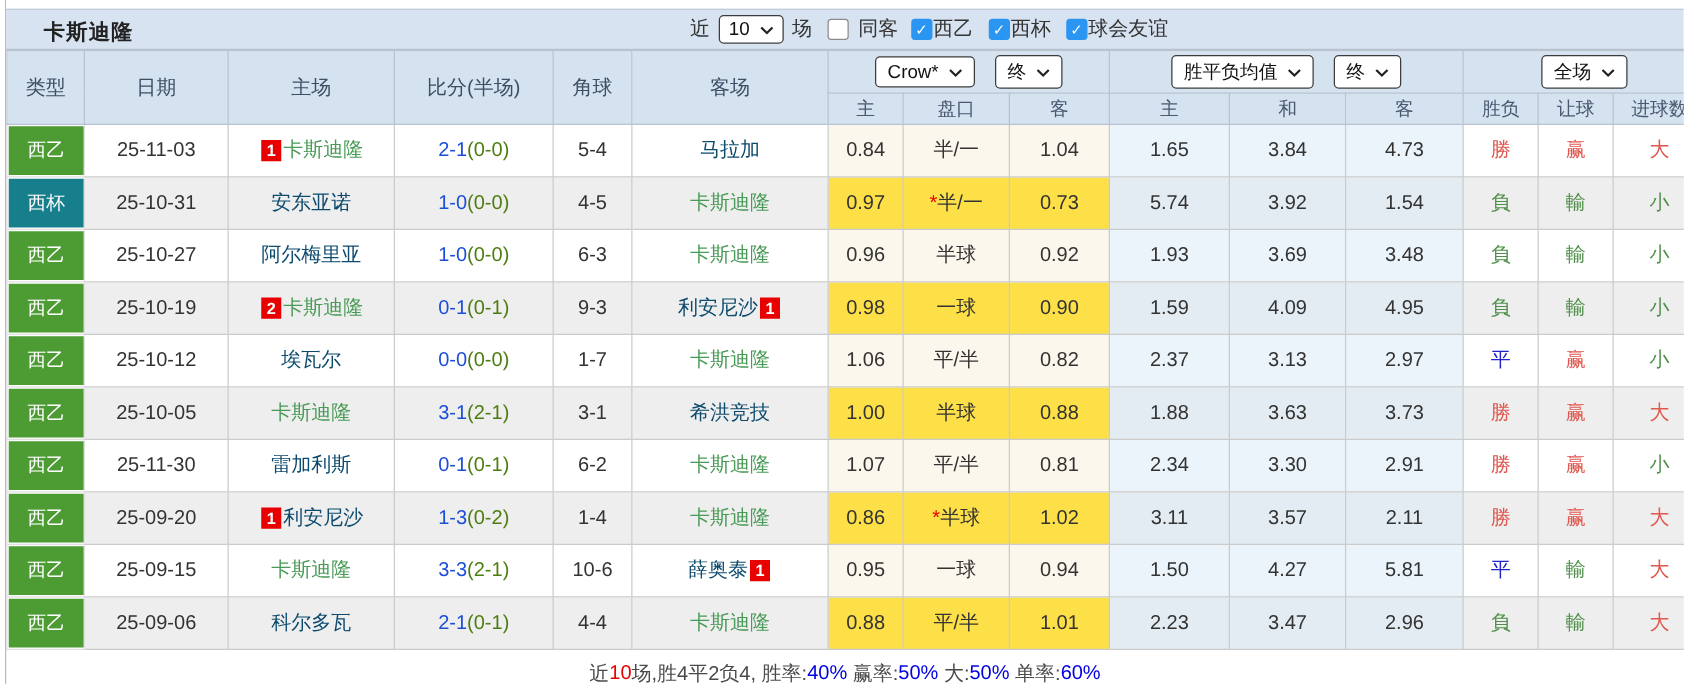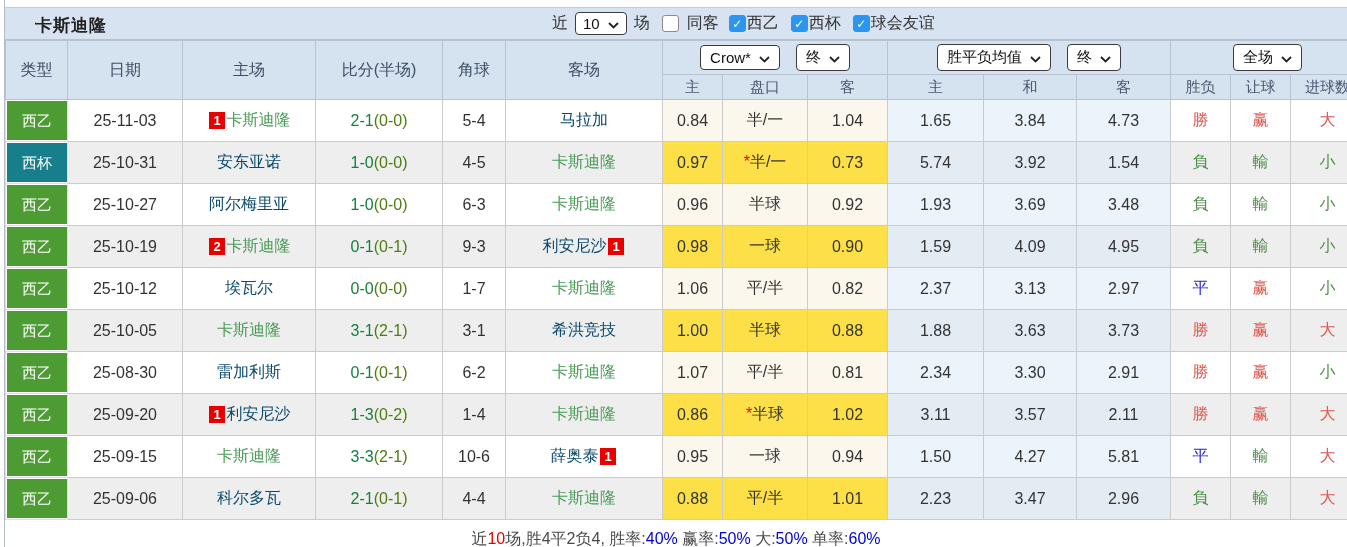--- a/index.html
+++ b/index.html
@@ -50,21 +50,21 @@
   .col-type { border:1px solid #e0e0e0; background:#fff; }
   .type-badge { display:block; height:39px; line-height:39px; margin:1px 0 1px 1px; color:#fff; font-size:15px; }
   .badge-green { background:#4d9b33; }
   .badge-teal { background:#177f8b; }
   .team-name { color:#0c4a6e; }
   .self-team { color:#4a9b57; }
   .card-badge {
     display:inline-block; background:#e80000; color:#fff; font-size:13px; font-weight:bold;
     padding:0 4px; height:17px; line-height:17px; margin:0 2px; vertical-align:middle;
   }
-  .score-main { color:#15803d; }
+  .score-main { color:#1d4ed8; }
   .score-half { color:#4d7c0f; }
   .star { color:#e60000; }
   .result-red { color:#e0574e; }
   .result-green { color:#4f8f4a; }
   .result-blue { color:#2222cc; }
   .footer {
     height:38px; display:flex; align-items:center; justify-content:center;
     font-size:16px; color:#4a4a4a; white-space:pre;
   }
   .seg-dark { color:#4a4a4a; }
@@ -300,21 +300,21 @@
               <td class="bg-avg-even">3.63</td>
               <td class="bg-avg-even">3.73</td>
               <td class="bg-even result-red">勝</td>
               <td class="bg-even result-red">赢</td>
               <td class="bg-even result-red">大</td>
             </tr>
             <tr class="row-odd">
               <td class="col-type">
                 <span class="type-badge badge-green">西乙</span>
               </td>
-              <td class="bg-odd">25-08-30</td>
+              <td class="bg-odd">25-11-30</td>
               <td class="bg-odd"><span class="team-name">雷加利斯</span></td>
               <td class="bg-odd"><span class="score-main">0-1</span><span class="score-half">(0-1)</span></td>
               <td class="bg-odd">6-2</td>
               <td class="bg-odd"><span class="team-name self-team">卡斯迪隆</span></td>
               <td class="bg-crow-odd">1.07</td>
               <td class="bg-crow-odd"><span>平/半</span></td>
               <td class="bg-crow-odd">0.81</td>
               <td class="bg-avg-odd">2.34</td>
               <td class="bg-avg-odd">3.30</td>
               <td class="bg-avg-odd">2.91</td>

